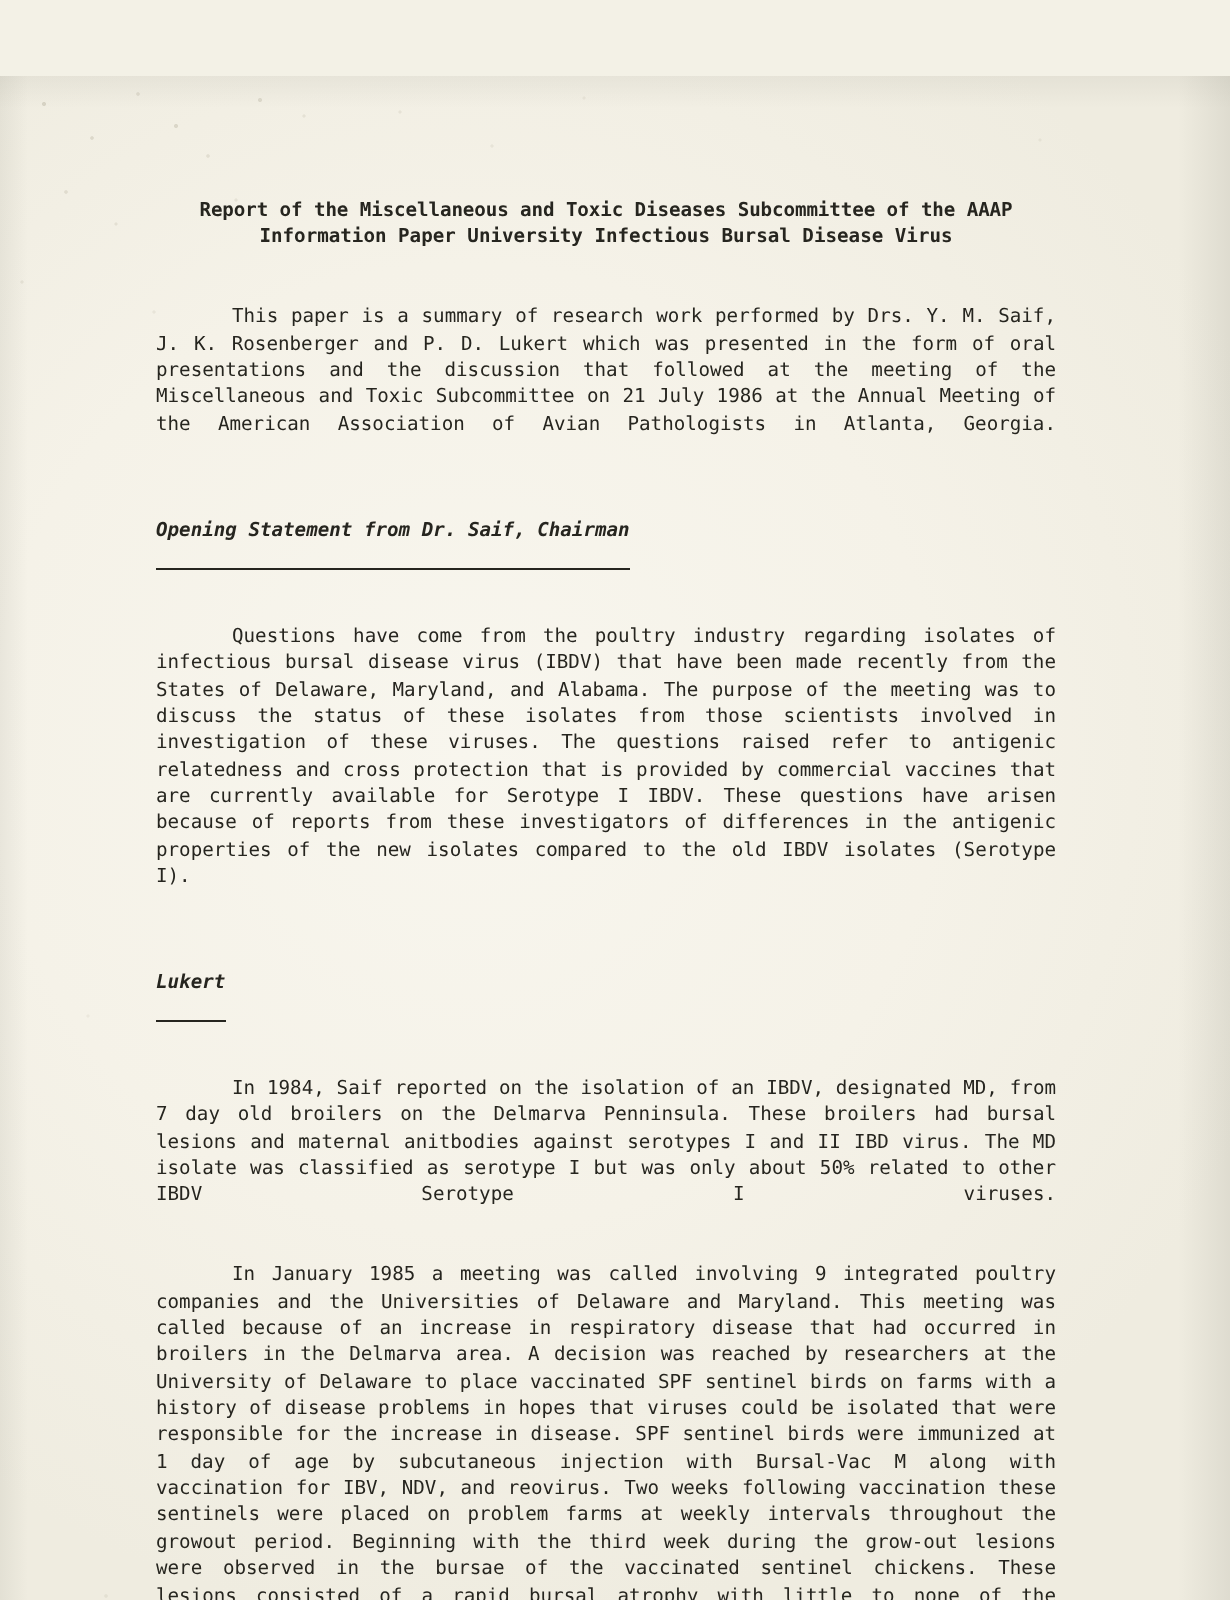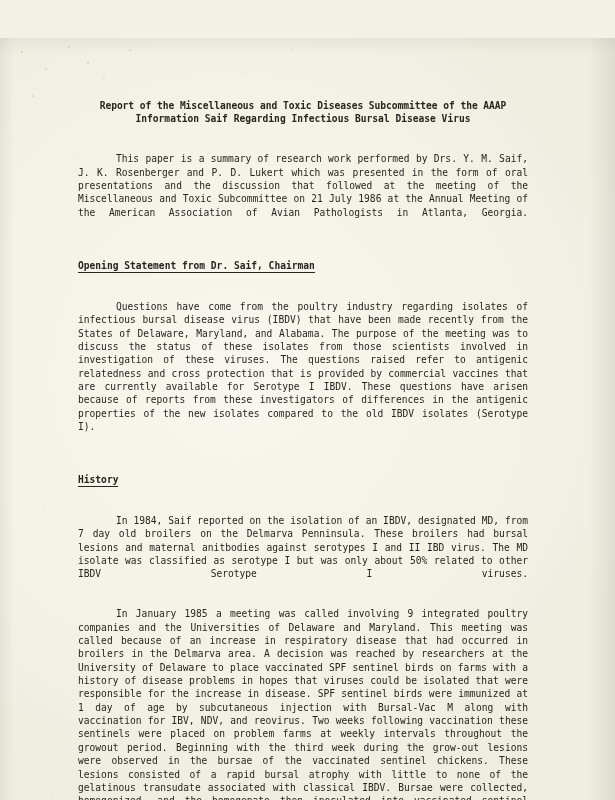--- a/index.html
+++ b/index.html
@@ -104,22 +104,23 @@
   .title-line {
     white-space: pre;
     display: block;
   }
   .title-line-1 { letter-spacing: -0.05px; }
 
   .section-heading {
     font-weight: bold;
     display: inline-block;
     border-bottom: 1px solid #26251f;
-    padding-bottom: 0px;
+    padding-bottom: 12px;
     line-height: 12px;
+    font-style: italic;
   }
   .heading-row { margin: 0; }
 
   p.para {
     margin: 0;
     text-align: justify;
     text-justify: inter-word;
     font-weight: normal;
     text-indent: 38px;
     white-space: normal;
@@ -142,41 +143,41 @@
   <div class="speckles"></div>
   <div class="edge-top"></div>
   <div class="edge-left"></div>
   <div class="edge-right"></div>
   <div class="edge-bottom"></div>
 
   <div class="content" style="color: rgb(38, 37, 31);">
 
     <div class="title-block">
       <span class="title-line title-line-1">Report of the Miscellaneous and Toxic Diseases Subcommittee of the AAAP</span>
-      <span class="title-line">Information Saif Regarding Infectious Bursal Disease Virus</span>
+      <span class="title-line">Information Paper University Infectious Bursal Disease Virus</span>
     </div>
 
     <div class="spacer-2"></div>
 
     <p class="para">This paper is a summary of research work performed by Drs. Y. M. Saif, J. K. Rosenberger and P. D. Lukert which was presented in the form of oral presentations and the discussion that followed at the meeting of the Miscellaneous and Toxic Subcommittee on 21 July 1986 at the Annual Meeting of the American Association of Avian Pathologists in Atlanta, Georgia.</p>
 
     <div class="spacer-2"></div>
 
     <div class="heading-row">
       <span class="section-heading">Opening Statement from Dr. Saif, Chairman</span>
     </div>
 
     <div class="spacer-2"></div>
 
     <p class="para">Questions have come from the poultry industry regarding isolates of infectious bursal disease virus (IBDV) that have been made recently from the States of Delaware, Maryland, and Alabama. The purpose of the meeting was to discuss the status of these isolates from those scientists involved in investigation of these viruses. The questions raised refer to antigenic relatedness and cross protection that is provided by commercial vaccines that are currently available for Serotype I IBDV. These questions have arisen because of reports from these investigators of differences in the antigenic properties of the new isolates compared to the old IBDV isolates (Serotype I).</p>
 
     <div class="spacer-2"></div>
 
     <div class="heading-row">
-      <span class="section-heading">History</span>
+      <span class="section-heading">Lukert</span>
     </div>
 
     <div class="spacer-2"></div>
 
     <p class="para">In 1984, Saif reported on the isolation of an IBDV, designated MD, from 7 day old broilers on the Delmarva Penninsula. These broilers had bursal lesions and maternal anitbodies against serotypes I and II IBD virus. The MD isolate was classified as serotype I but was only about 50% related to other IBDV Serotype I viruses.</p>
 
     <div class="spacer-1"></div>
 
     <p class="para">In January 1985 a meeting was called involving 9 integrated poultry companies and the Universities of Delaware and Maryland. This meeting was called because of an increase in respiratory disease that had occurred in broilers in the Delmarva area. A decision was reached by researchers at the University of Delaware to place vaccinated SPF sentinel birds on farms with a history of disease problems in hopes that viruses could be isolated that were responsible for the increase in disease. SPF sentinel birds were immunized at 1 day of age by subcutaneous injection with Bursal-Vac M along with vaccination for IBV, NDV, and reovirus. Two weeks following vaccination these sentinels were placed on problem farms at weekly intervals throughout the growout period. Beginning with the third week during the grow-out lesions were observed in the bursae of the vaccinated sentinel chickens. These lesions consisted of a rapid bursal atrophy with little to none of the gelatinous transudate associated with classical IBDV. Bursae were collected, homogenized, and the homogenate then inoculated into vaccinated sentinel chickens. Again lesions were observed and bursae were again collected. These bursae were homogenized and the homogenate treated with anti-serum to the serotype I IBDV. Following serum treatment the material was inoculated into SPF embryonated eggs with embryos showing a marked liver necrosis and splenomegaly 7 days PI. The isolates so obtained depending on whose laboratory the virus was isolated in have been named A, D, E and G (Rosenberger), Md (SAIF), Ala, B and 51(Lukert). All of these</p>
 

